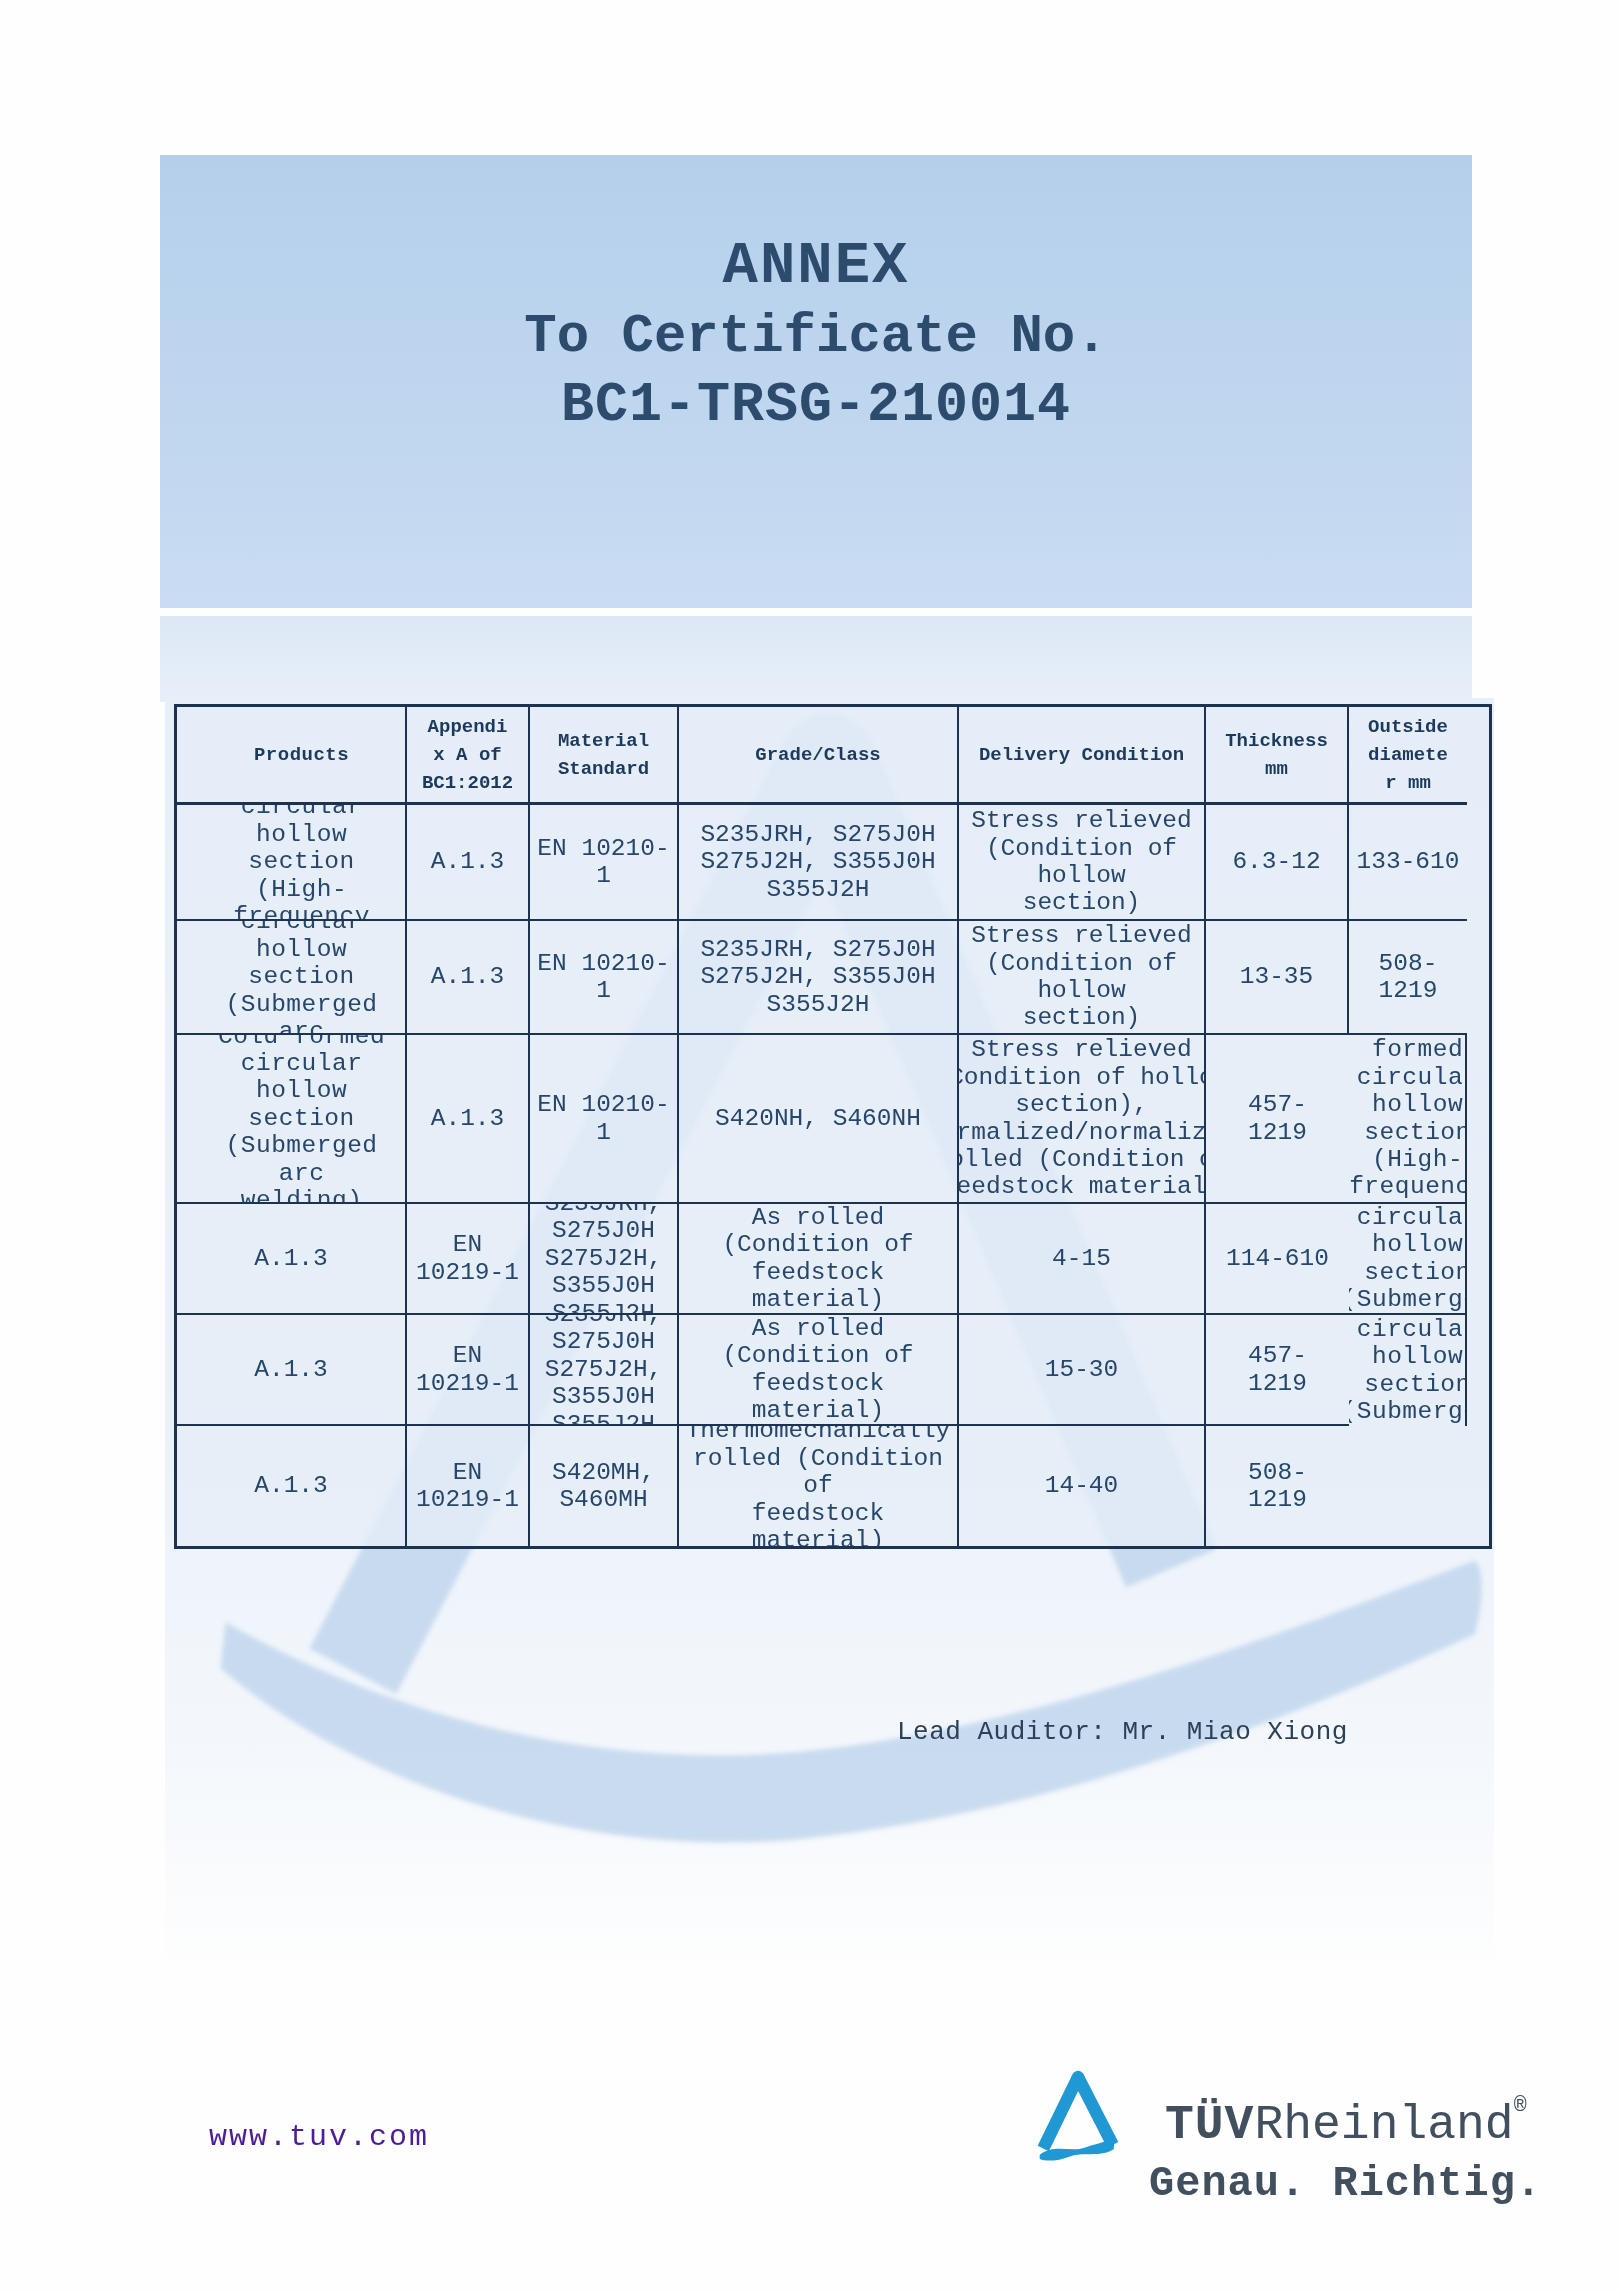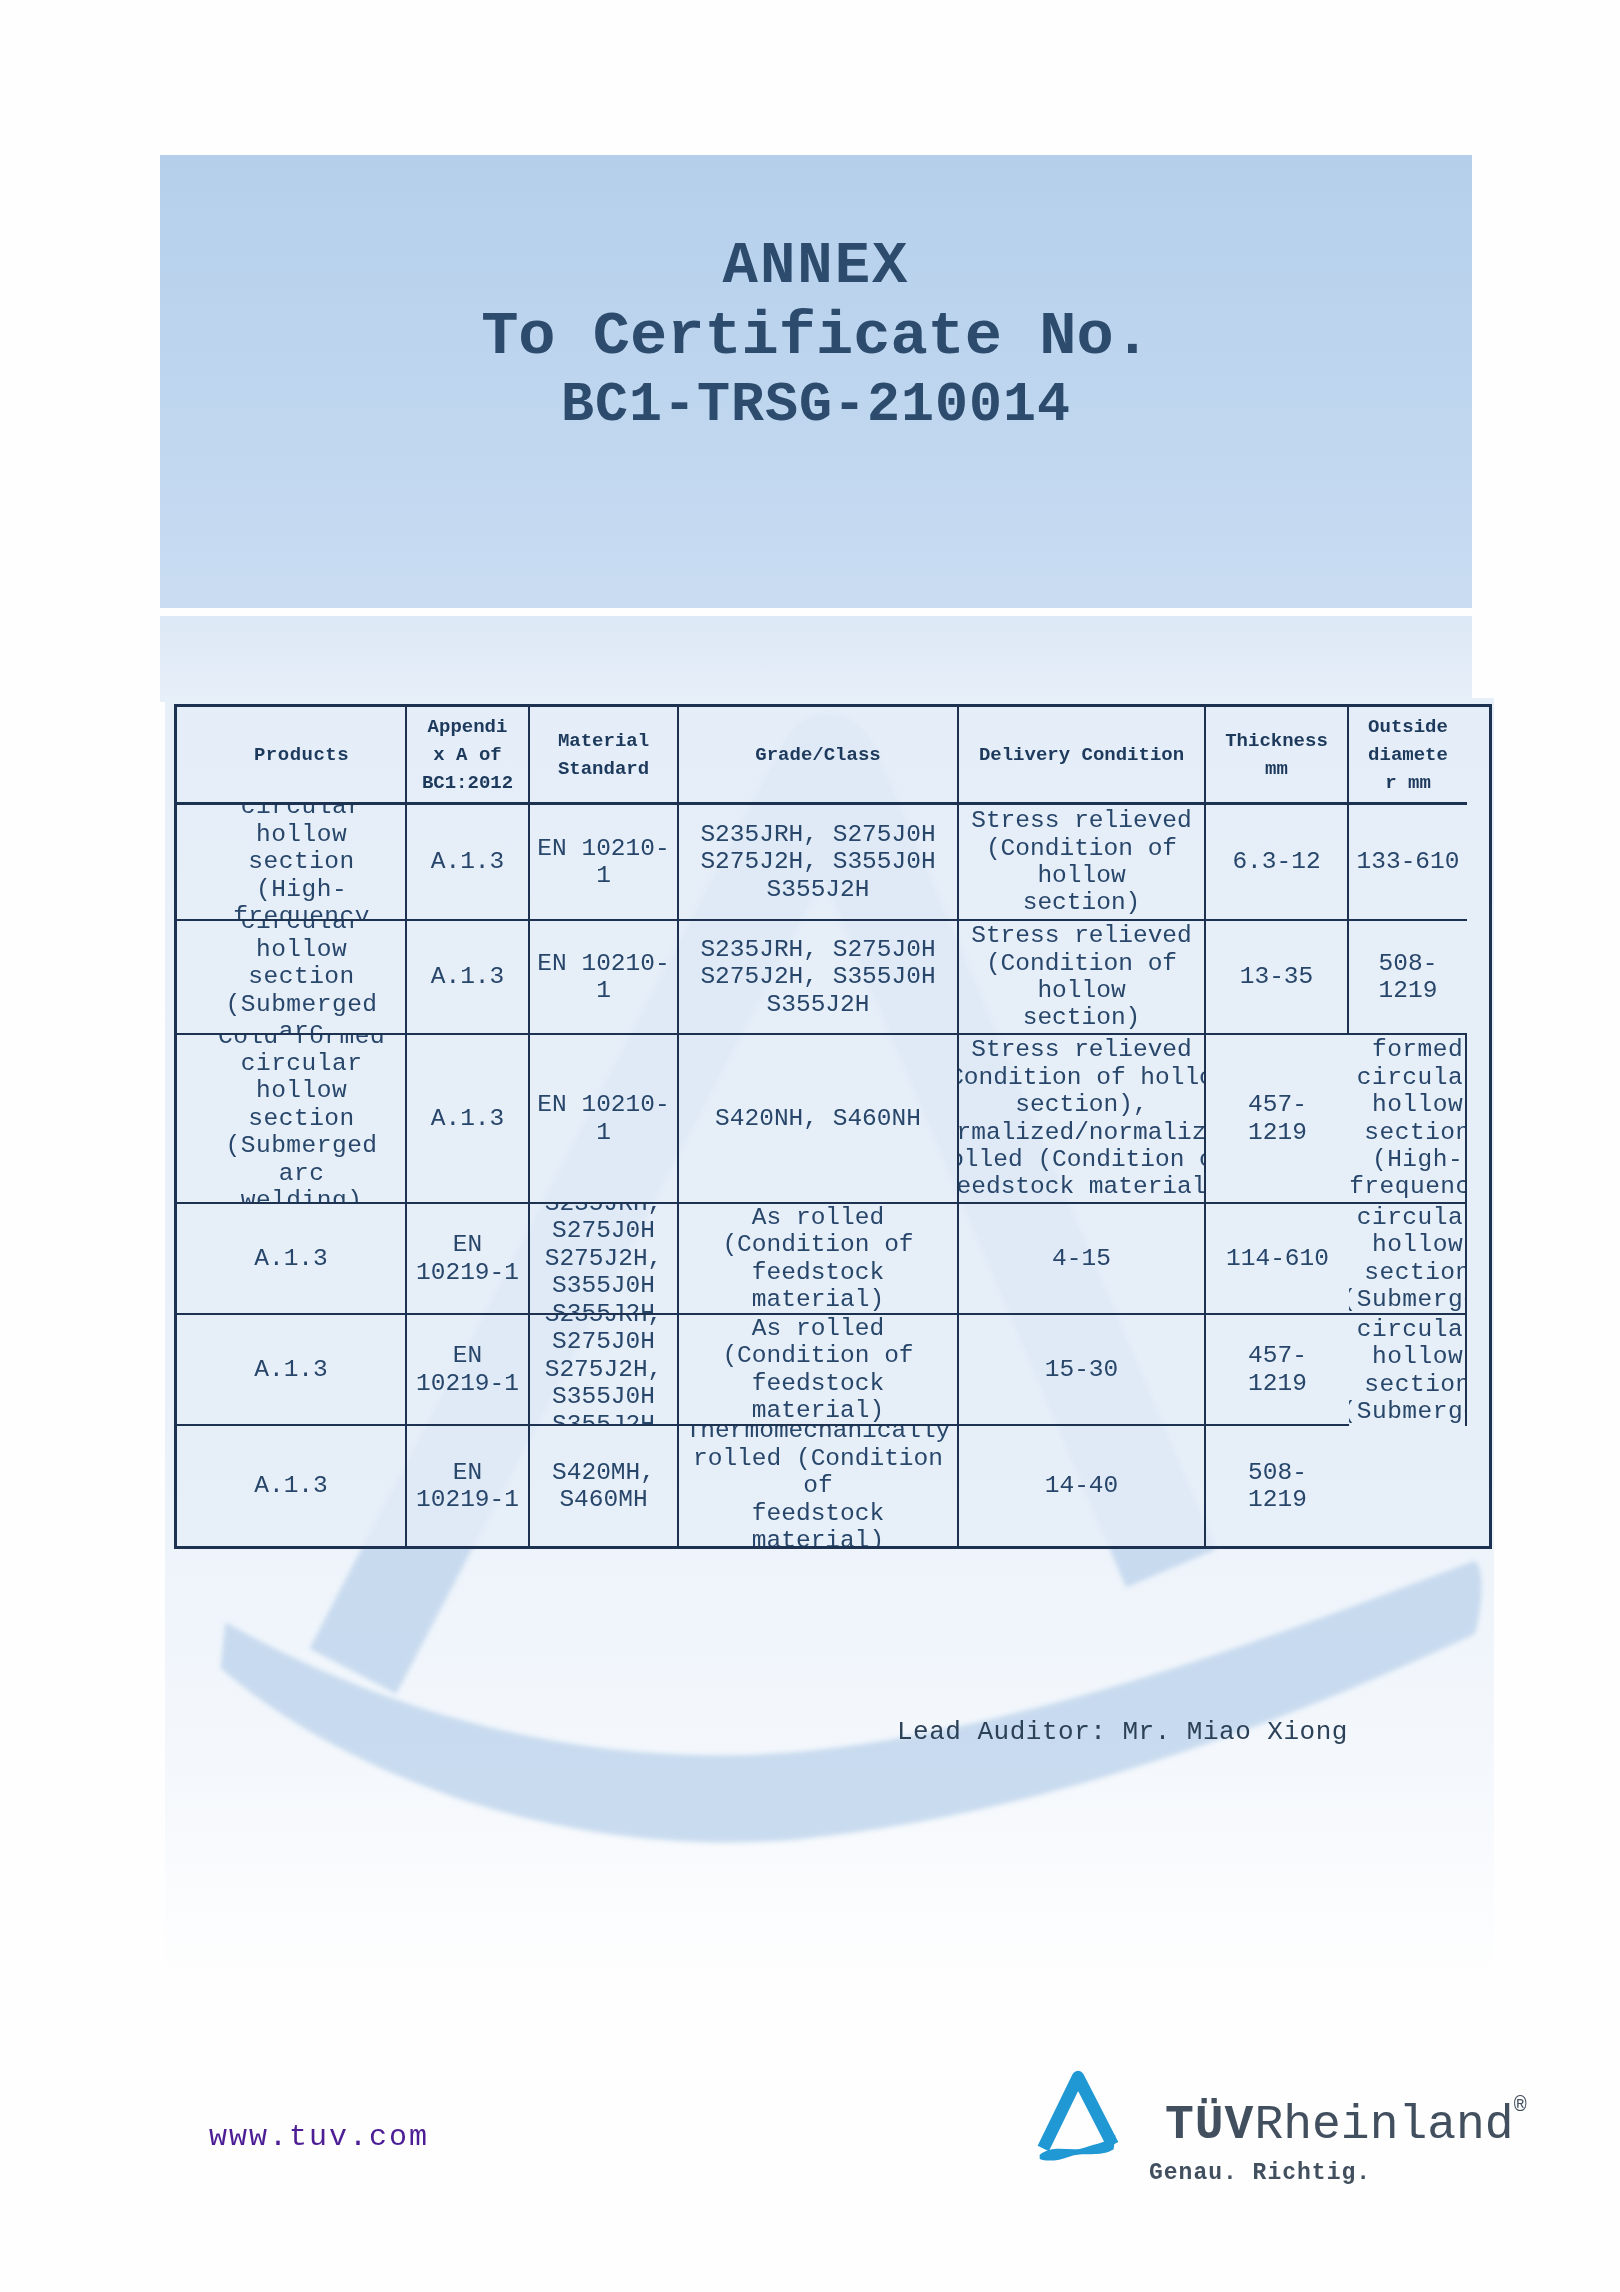--- a/index.html
+++ b/index.html
@@ -17,21 +17,21 @@
   }
   .band2{
     position:absolute;left:160px;top:616px;width:1312px;height:86px;
     background:linear-gradient(180deg,#dce8f5 0%,#e7eff9 100%);
   }
   .heading{
     position:absolute;left:160px;top:231px;width:1312px;
     text-align:center;color:#2d4b6d;font-weight:bold;
   }
   .heading .h1{font-size:59px;line-height:71px;letter-spacing:2px;}
-  .heading .h2{font-size:62px;line-height:69px;}
+  .heading .h2{font-size:54px;line-height:69px;}
   .heading .h3{font-size:55px;line-height:69px;letter-spacing:1px;}
 
   
   .tint{
     position:absolute;left:165px;top:698px;width:1329px;height:1284px;
     background:linear-gradient(180deg,
        rgba(231,239,248,1) 0%,
        rgba(233,240,249,0.95) 55%,
        rgba(238,244,251,0.65) 82%,
        rgba(244,248,252,0) 100%);
@@ -85,21 +85,21 @@
   }
   .logo-text{
     position:absolute;left:1165px;top:2094px;
     color:#414f5e;white-space:nowrap;
   }
   .logo-text .tuv{font-size:48px;font-weight:bold;letter-spacing:1px;}
   .logo-text .rhein{font-size:48px;font-weight:400;}
   .logo-text .reg{font-size:21.6px;vertical-align:25.5px;}
   .logo-tagline{
     position:absolute;left:1149px;top:2160px;
-    font-size:23px;font-weight:600;color:#414f5e;letter-spacing:1px;
+    font-size:42px;font-weight:600;color:#414f5e;letter-spacing:1px;
   }
 </style>
 </head>
 <body>
 
 <div class="page">
 
   <div class="band1"></div>
   <div class="band2"></div>
   <div class="heading">

